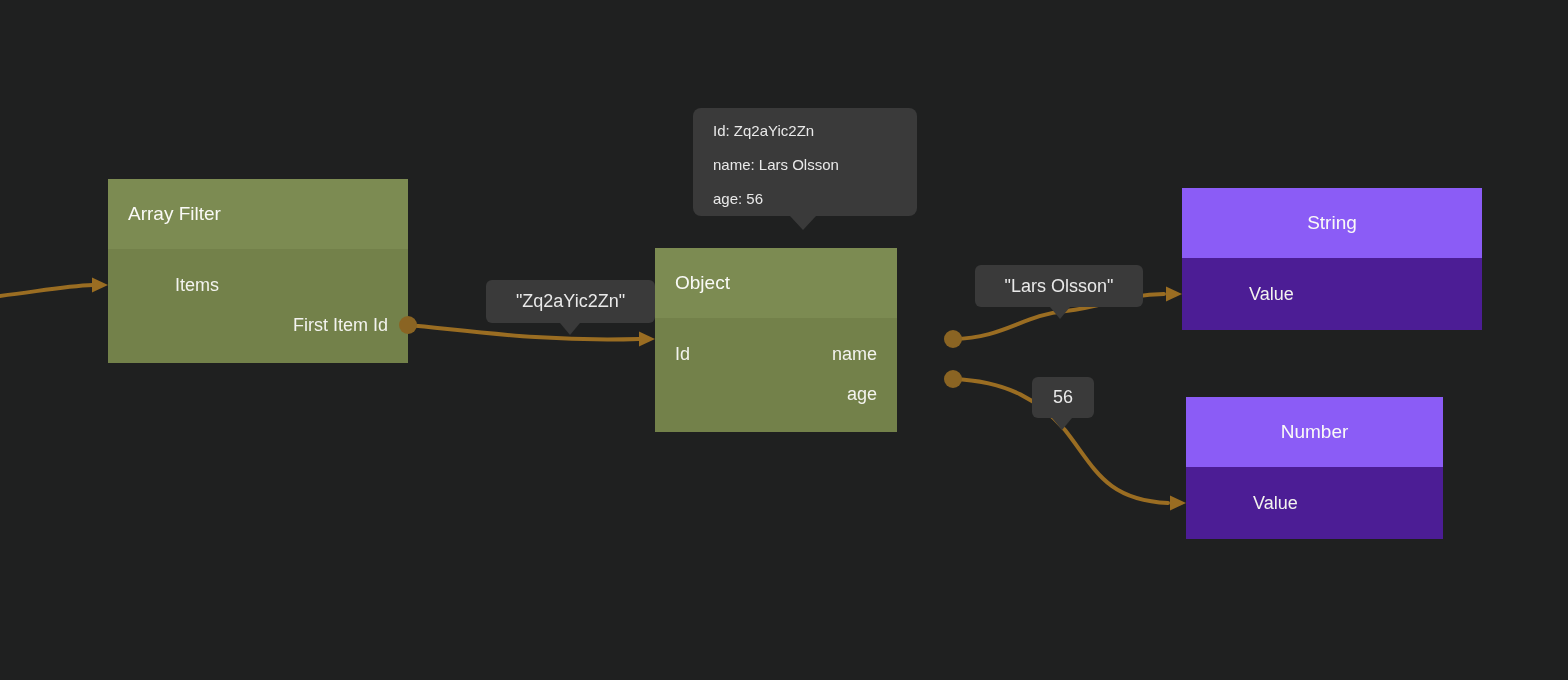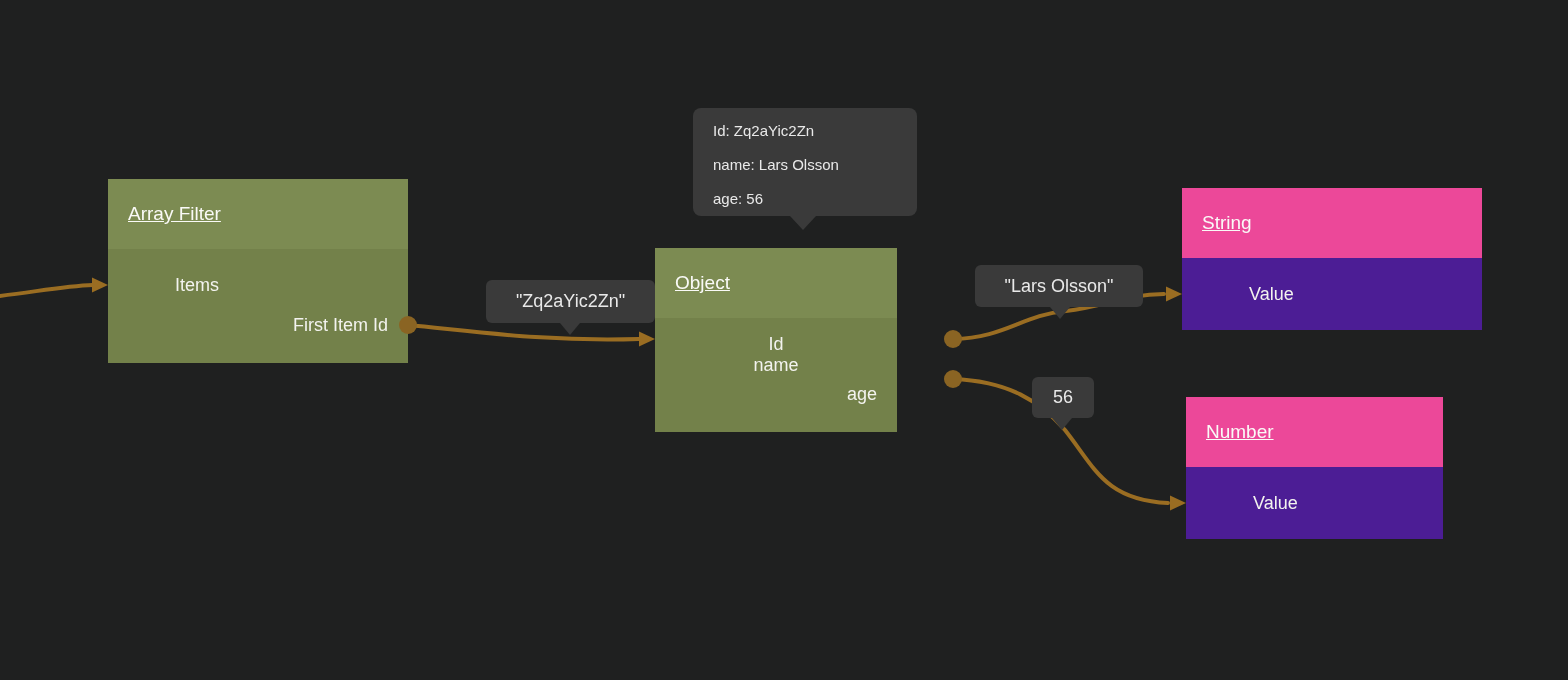--- a/index.html
+++ b/index.html
@@ -17,42 +17,41 @@
   
   .node { position: absolute; z-index: 1; }
   .node-header {
     height: 70px;
     display: flex;
     align-items: center;
     padding: 0 20px;
     font-size: 19px;
     color: #fafaf7;
     box-sizing: border-box;
-    text-decoration: underline;
   }
   .node-body {
     box-sizing: border-box;
     padding-top: 16px;
   }
   .node.green .node-header { background: #7c8b52; }
   .node.green .node-body   { background: #73814a; }
-  .node.dark  .node-header { background: #ec4899; }
+  .node.dark  .node-header { background: #8b5cf6; justify-content: center; }
   .node.dark  .node-body   { background: #4c1d95; }
 
   .row {
     height: 40px;
     display: flex;
     align-items: center;
     padding: 0 20px;
     font-size: 18px;
     color: #f3f3ef;
   }
   .row.in  { justify-content: flex-start; margin-left: 47px; }
   .row.out { justify-content: flex-end; }
-  .row.both { justify-content: space-between; flex-direction: column; }
+  .row.both { justify-content: space-between; }
 
   
   svg.wires {
     position: absolute;
     left: 0; top: 0;
     z-index: 2;
   }
   svg.wires path {
     fill: none;
     stroke: #9a6d22;

